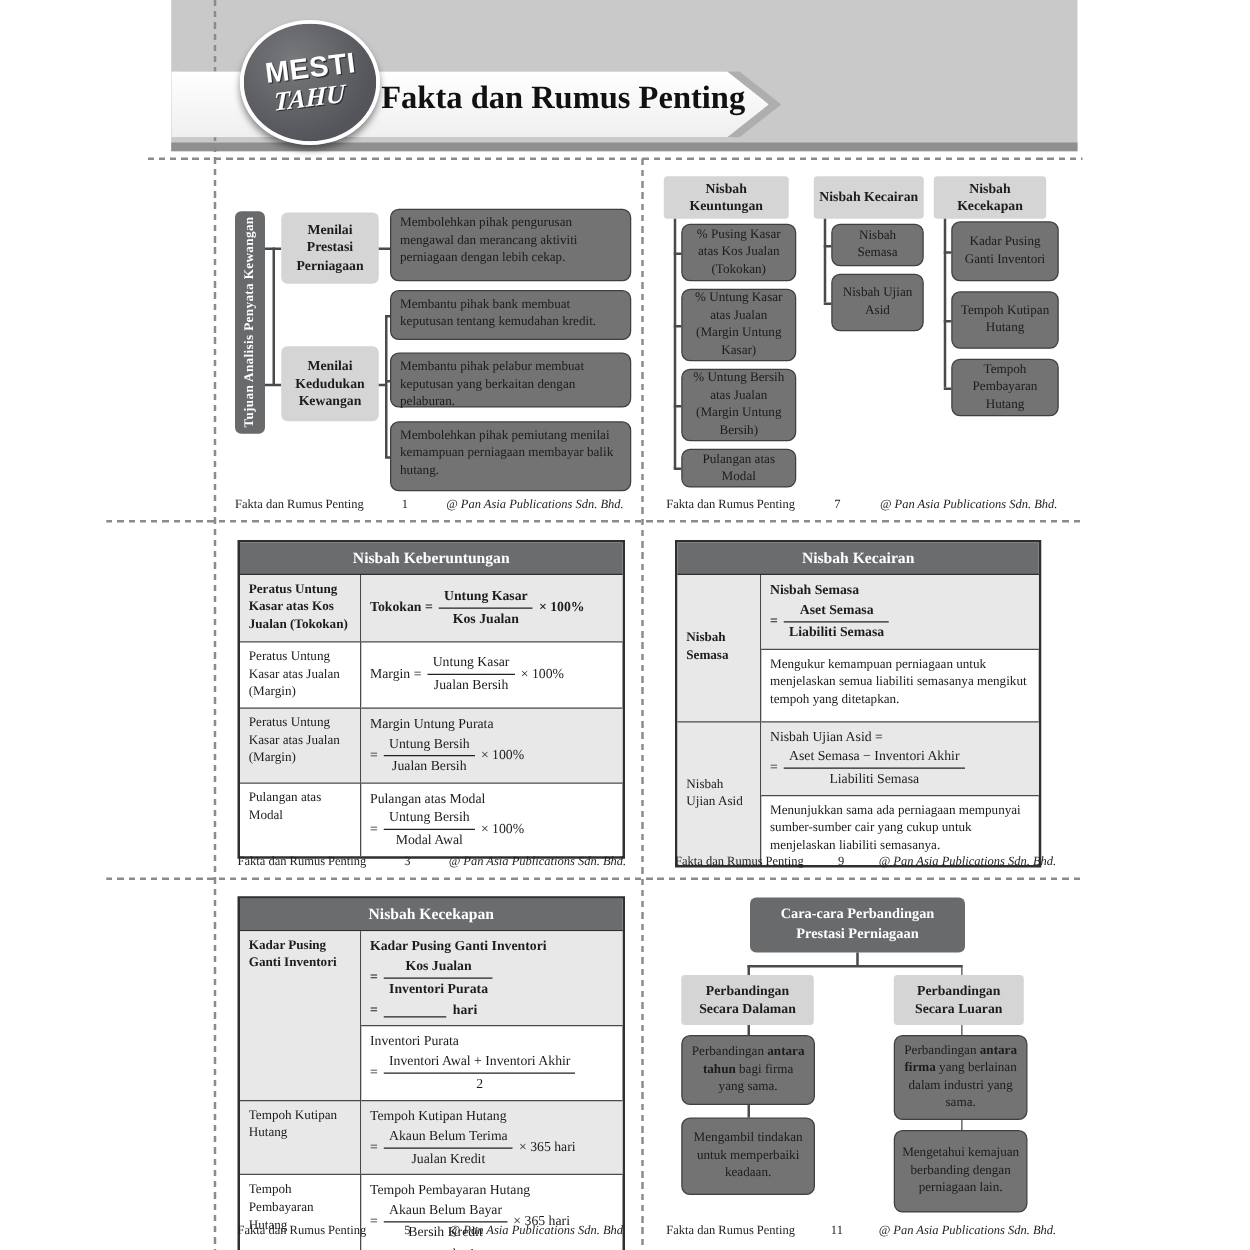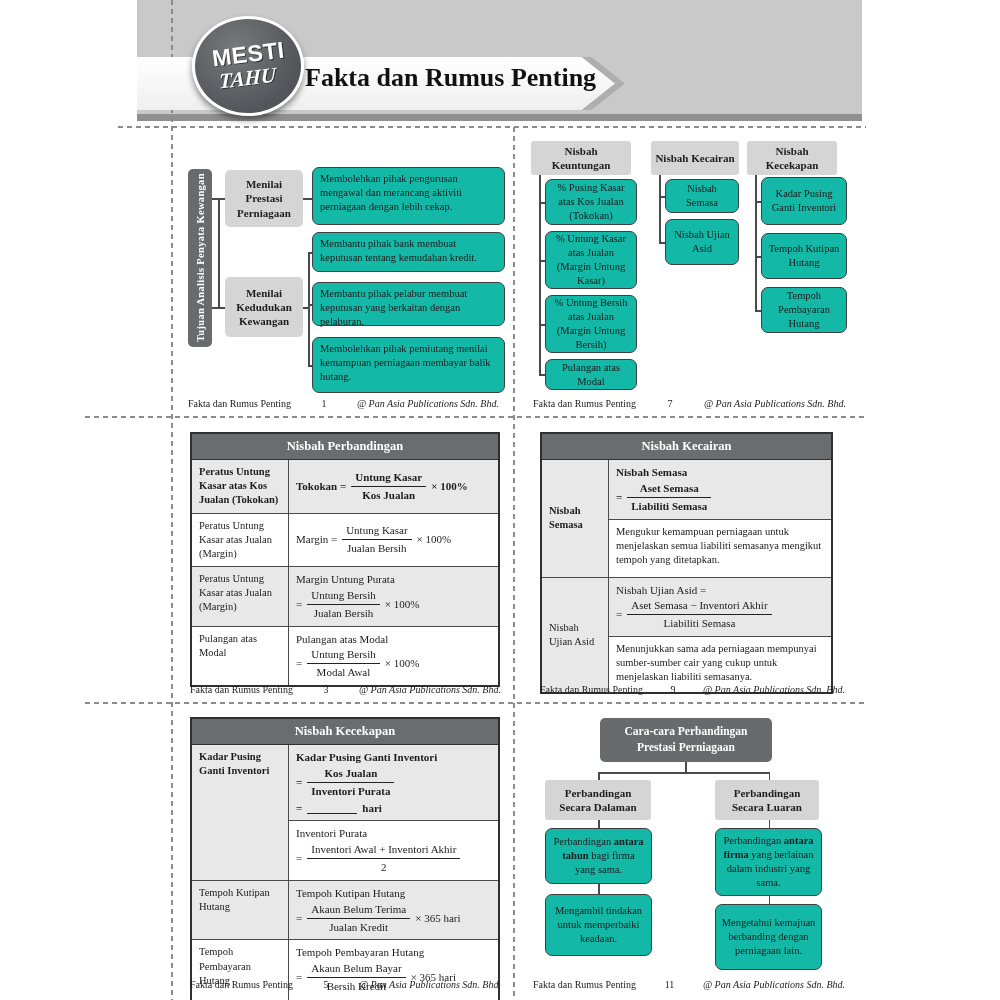--- a/index.html
+++ b/index.html
@@ -20,21 +20,21 @@
     background:linear-gradient(#ffffff,#efefef);clip-path:polygon(0 0,93% 0,100% 50%,93% 100%,0 100%);}
   .banner-title{position:absolute;left:168px;top:6px;font-size:26px;font-weight:bold;color:#111;white-space:nowrap;}
   .badge{position:absolute;left:192px;top:16px;width:106px;height:94px;border-radius:50%;z-index:5;
     background:radial-gradient(circle at 38% 32%,#77797c,#54555a 70%);border:3px solid #fff;
     box-shadow:0 4px 6px rgba(0,0,0,.45);display:flex;flex-direction:column;align-items:center;justify-content:center;}
   .badge .l1{font-family:"Liberation Sans",sans-serif;font-weight:bold;font-size:23px;color:#fff;
     transform:rotate(-7deg);letter-spacing:.5px;text-shadow:1px 1px 0 #2e2f31;}
   .badge .l2{font-style:italic;font-weight:bold;font-size:21px;color:#fff;transform:rotate(-7deg) skewX(-8deg);
     margin-top:-2px;text-shadow:1px 1px 0 #2e2f31;}
   
-  .leaf{position:absolute;background:#14b8a6;border:1.4px solid #3f3f3f;border-radius:7px;
+  .leaf{position:absolute;background:#737373;border:1.4px solid #3f3f3f;border-radius:7px;
     font-size:10.5px;line-height:1.32;padding:4px 7px;box-sizing:border-box;}
   .leaf.ctr{display:flex;align-items:center;justify-content:center;text-align:center;padding:3px 5px;}
   .gnode{position:absolute;background:#d5d5d5;border-radius:5px;font-weight:bold;font-size:11px;line-height:1.3;
     display:flex;align-items:center;justify-content:center;text-align:center;box-sizing:border-box;padding:2px 4px;}
   .dnode{position:absolute;background:#686a6c;color:#fff;border-radius:5px;font-weight:bold;
     display:flex;align-items:center;justify-content:center;text-align:center;box-sizing:border-box;}
   .cline{position:absolute;background:#4a4a4a;}
   
   .tbl{position:absolute;border:2px solid #2f2f2f;box-sizing:border-box;background:#fff;}
   .tblhead{background:#6a6c6e;color:#fff;font-weight:bold;font-size:12.5px;text-align:center;
@@ -136,21 +136,21 @@
 
     <div class="pfoot" style="left:20px;right:24px;bottom:8px;">
       <span>Fakta dan Rumus Penting</span>
       <span>7</span>
       <span class="pub">@ Pan Asia Publications Sdn. Bhd.</span>
     </div>
   </div>
 
   <div class="abs" style="left:172px;top:417px;width:341px;height:286px;">
     <div class="tbl" style="left:18px;top:15px;width:310px;">
-      <div class="tblhead">Nisbah Perbandingan</div>
+      <div class="tblhead">Nisbah Keberuntungan</div>
       <div class="trow" style="grid-template-columns:97px 1fr;">
         <div class="cell lab first shade">Peratus Untung Kasar atas Kos Jualan (Tokokan)</div>
         <div class="cell first shade" style="display:flex;align-items:center;">
           <div class="feq">
             <span>Tokokan =</span>
             <span class="frac">
               <span class="num">Untung Kasar</span>
               <span class="den">Kos Jualan</span>
             </span>
             <span>× 100%</span>

